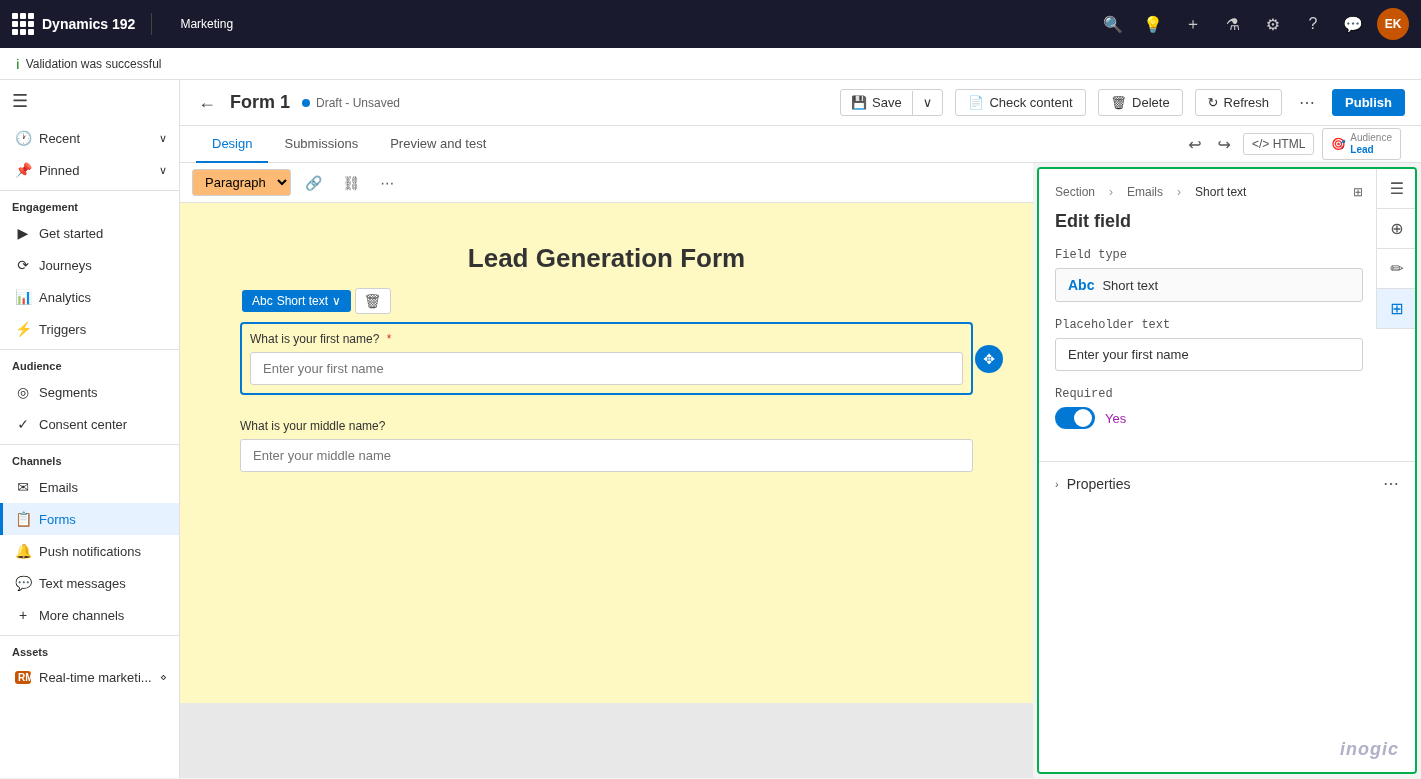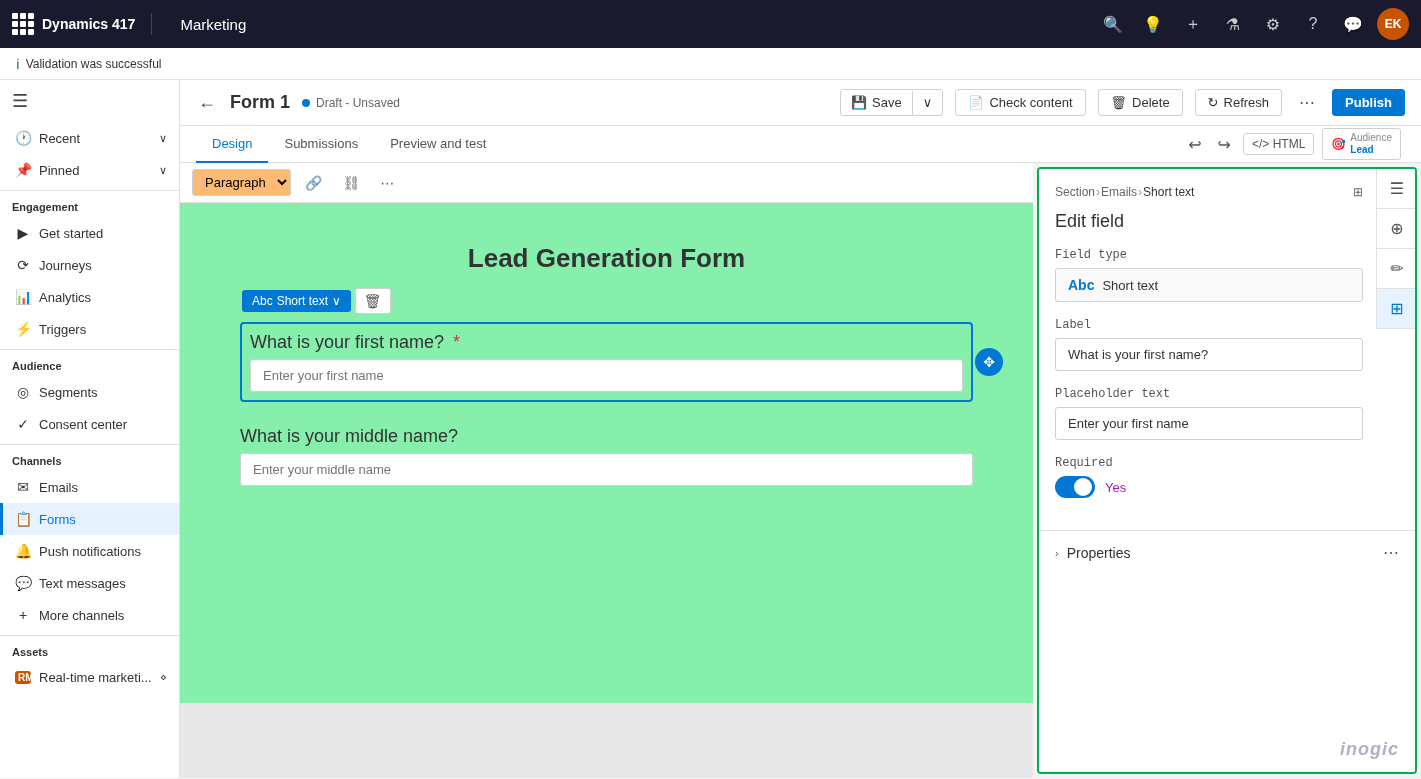--- a/index.html
+++ b/index.html
@@ -94,21 +94,21 @@
     .canvas-toolbar {
       background: #fff; border-bottom: 1px solid #e0e0e0;
       padding: 6px 12px; display: flex; align-items: center; gap: 8px;
     }
     .canvas-toolbar select {
       border: 1px solid #d0d0d0; border-radius: 3px; padding: 4px 8px;
       font-size: 13px; background: #fdba74;
     }
     .canvas-toolbar-btn { background: none; border: none; cursor: pointer; font-size: 14px; color: #555; padding: 4px 6px; border-radius: 3px; }
 
-    .canvas-content { background: #86efac; min-height: 500px; margin: 0; padding: 40px 60px; }
+    .canvas-content { background: #fef9c3; min-height: 500px; margin: 0; padding: 40px 60px; }
     .form-canvas-title { font-size: 26px; font-weight: 700; text-align: center; margin-bottom: 16px; color: #333; }
     .form-canvas-desc { text-align: center; color: #555; margin-bottom: 32px; line-height: 1.6; }
 
     .field-block {
       position: relative; margin-bottom: 24px;
     }
     .field-block.selected { border: 2px solid #0078d4; border-radius: 4px; padding: 8px; }
     .field-block-toolbar {
       position: absolute; top: -36px; left: 0;
       display: flex; align-items: center; gap: 4px;
@@ -122,21 +122,21 @@
       background: #fff; border: 1px solid #d0d0d0; border-radius: 3px;
       padding: 4px 8px; cursor: pointer; color: #555; font-size: 14px;
     }
     .field-move-btn {
       position: absolute; right: -32px; top: 50%;
       transform: translateY(-50%);
       background: #0078d4; color: #fff; border: none; border-radius: 50%;
       width: 28px; height: 28px; display: flex; align-items: center; justify-content: center;
       cursor: pointer; font-size: 14px;
     }
-    .field-label { font-size: 18px; font-weight: 500; margin-bottom: 6px; color: #333; }
+    .field-label { font-size: 12px; font-weight: 500; margin-bottom: 6px; color: #333; }
     .field-label .required { color: #d13438; margin-left: 4px; }
     .field-input {
       width: 100%; border: 1px solid #d0d0d0; border-radius: 3px;
       padding: 8px 12px; font-size: 13px; color: #999;
     }
 
     
     .right-panel {
       width: 380px; background: #fff; border: 2px solid #00b050;
       border-radius: 4px; overflow-y: auto; flex-shrink: 0;
@@ -150,27 +150,27 @@
     .panel-tab {
       width: 40px; height: 40px; display: flex; align-items: center; justify-content: center;
       cursor: pointer; border-bottom: 1px solid #e0e0e0; color: #555; font-size: 16px;
     }
     .panel-tab.active { background: #e6f2ff; color: #0078d4; }
 
     .panel-content { padding: 16px; padding-right: 52px; }
 
     
     .breadcrumb {
-      display: flex; align-items: center; gap: 1px;
+      display: flex; align-items: center; gap: 14px;
       font-size: 12px; color: #666; margin-bottom: 12px;
     }
     .breadcrumb .sep { color: #999; }
     .breadcrumb .current { color: #333; font-weight: 500; }
 
-    .panel-title { font-size: 18px; font-weight: 400; color: #333; margin-bottom: 16px; }
+    .panel-title { font-size: 18px; font-weight: 700; color: #333; margin-bottom: 16px; }
 
     .panel-field-label { font-size: 12px; color: #555; margin-bottom: 6px; font-weight: 500; font-family: Liberation Mono, monospace; }
     .panel-field { margin-bottom: 16px; }
 
     .field-type-display {
       display: flex; align-items: center; gap: 8px;
       border: 1px solid #d0d0d0; border-radius: 3px; padding: 8px 12px;
       font-size: 13px; color: #333; background: #fafafa;
     }
     .field-type-icon { color: #0078d4; font-size: 14px; font-weight: 700; }
@@ -217,23 +217,23 @@
       <div class="grid-dot"></div>
         <div class="grid-dot"></div>
         <div class="grid-dot"></div>
       <div class="grid-dot"></div>
         <div class="grid-dot"></div>
         <div class="grid-dot"></div>
       <div class="grid-dot"></div>
         <div class="grid-dot"></div>
         <div class="grid-dot"></div>
     </div>
-    <span class="brand-name">Dynamics 417</span>
+    <span class="brand-name">Dynamics 192</span>
   </div>
-  <span style="font-size:15px;padding-left:12px;">Marketing</span>
+  <span style="font-size:12px;padding-left:12px;">Marketing</span>
   <div class="top-nav-spacer"></div>
   <div class="top-nav-icon">🔍</div>
   <div class="top-nav-icon">💡</div>
   <div class="top-nav-icon">＋</div>
   <div class="top-nav-icon">⚗</div>
   <div class="top-nav-icon">⚙</div>
   <div class="top-nav-icon">?</div>
   <div class="top-nav-icon">💬</div>
   <div class="avatar">EK</div>
 </div>
@@ -443,24 +443,20 @@
           <div class="panel-title">Edit field</div>
 
           <div class="panel-field">
             <div class="panel-field-label">Field type</div>
             <div class="field-type-display">
               <span class="field-type-icon">Abc</span>
               <span>Short text</span>
             </div>
           </div>
 
-          <div class="panel-field">
-            <div class="panel-field-label">Label</div>
-            <input class="panel-input" type="text" value="What is your first name?" style="">
-          </div>
 
           <div class="panel-field">
             <div class="panel-field-label">Placeholder text</div>
             <input class="panel-input" type="text" value="Enter your first name" style="">
           </div>
 
           <div class="panel-field">
             <div class="panel-field-label">Required</div>
             <div class="toggle-row">
               <div class="toggle-switch">

